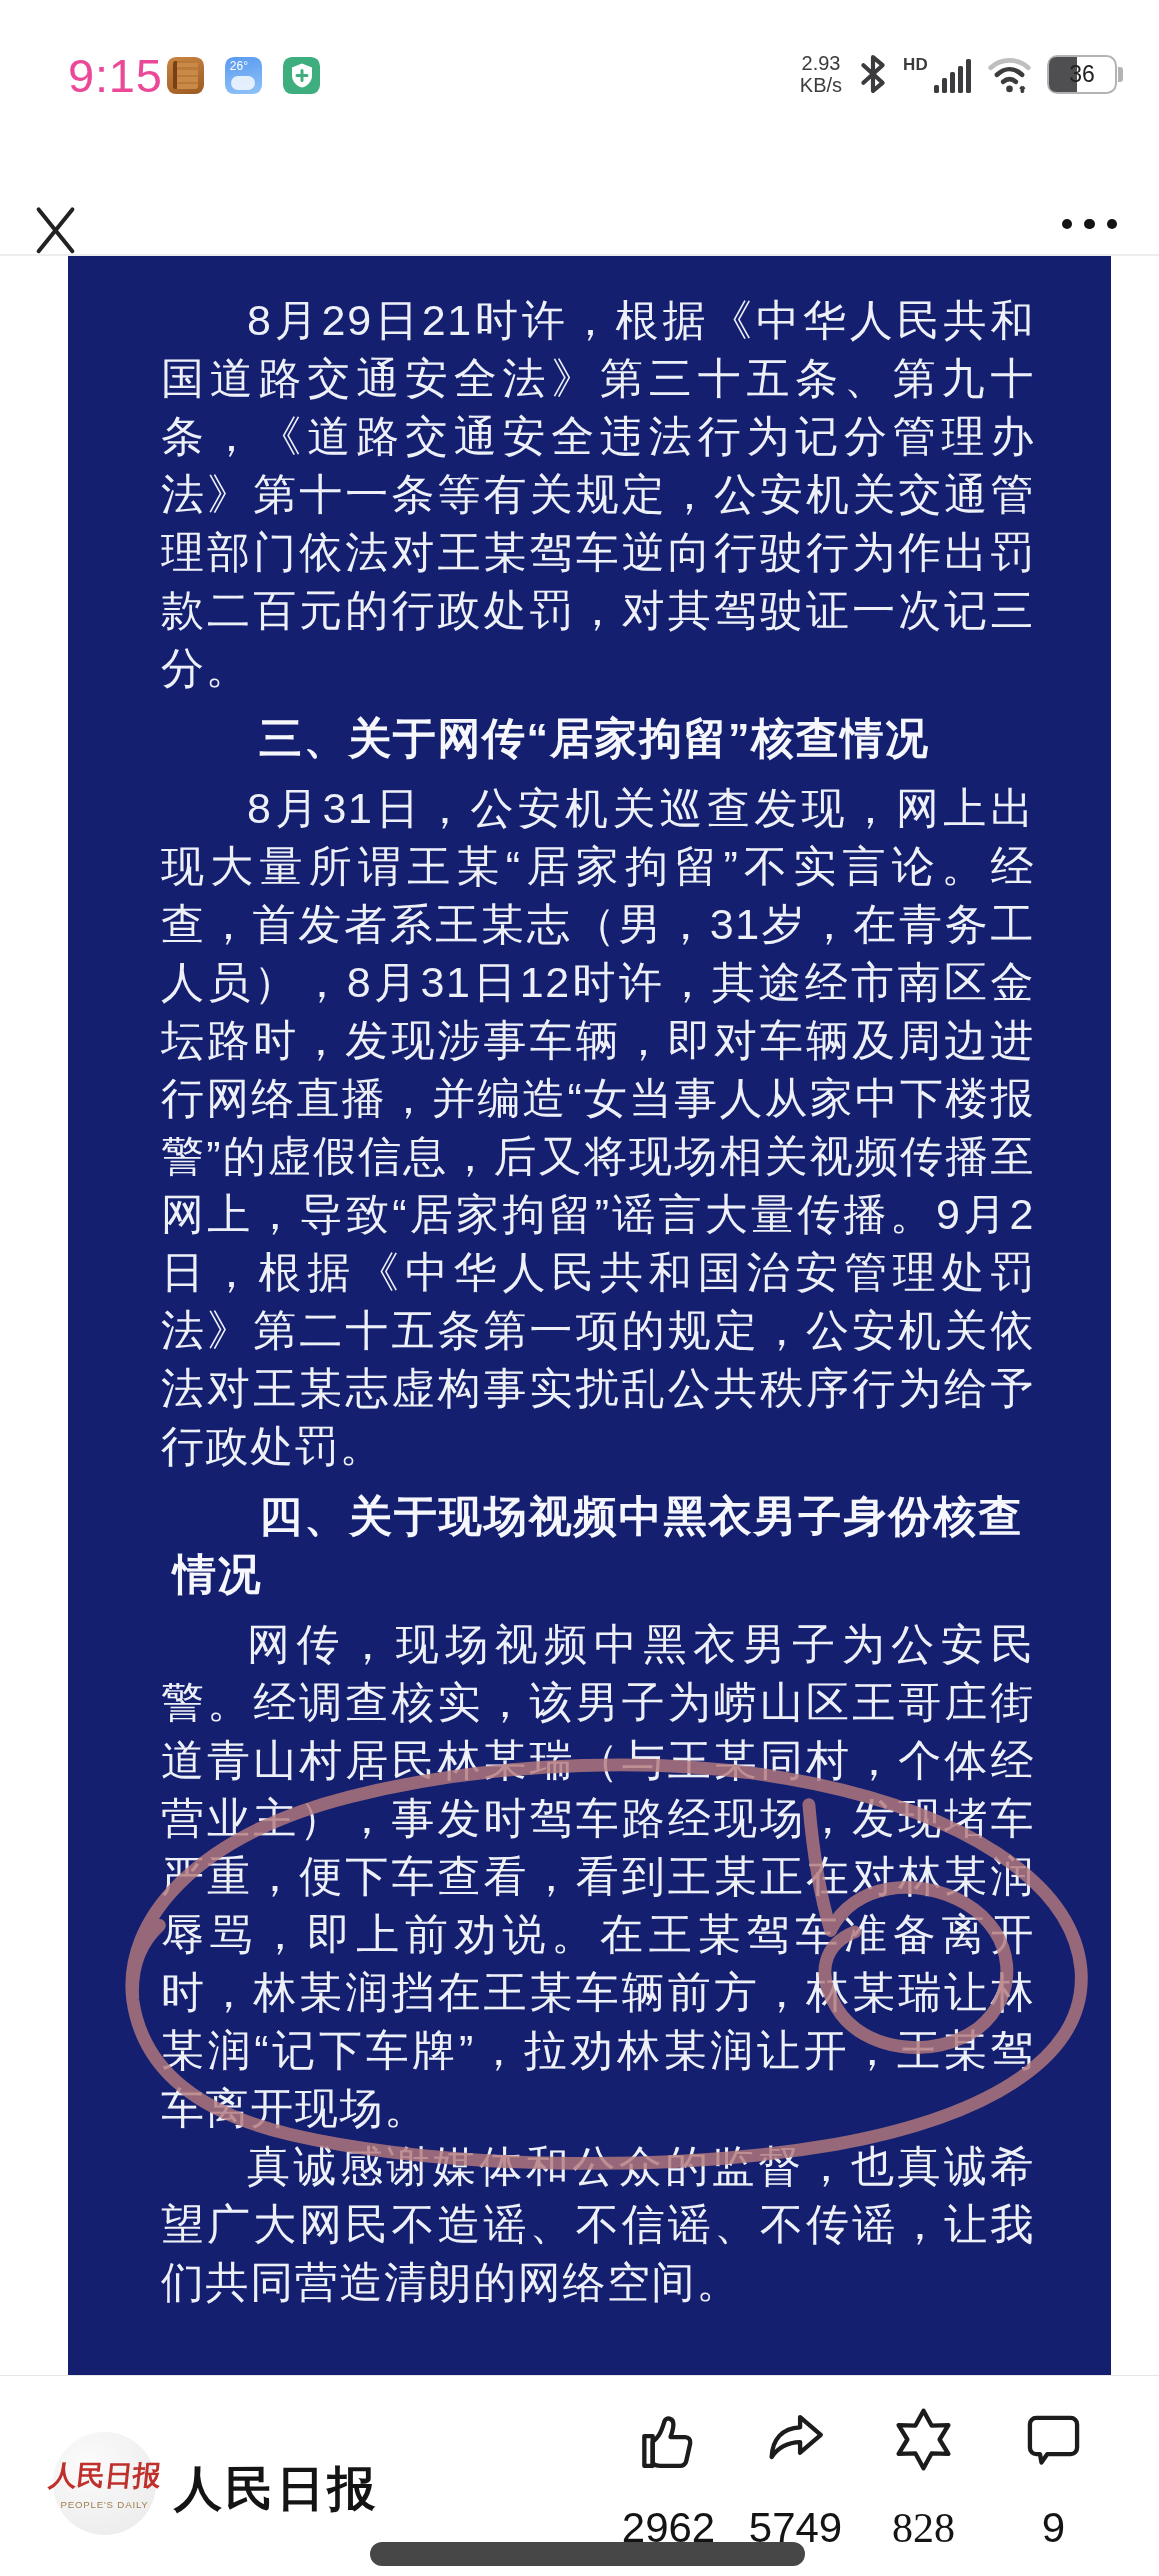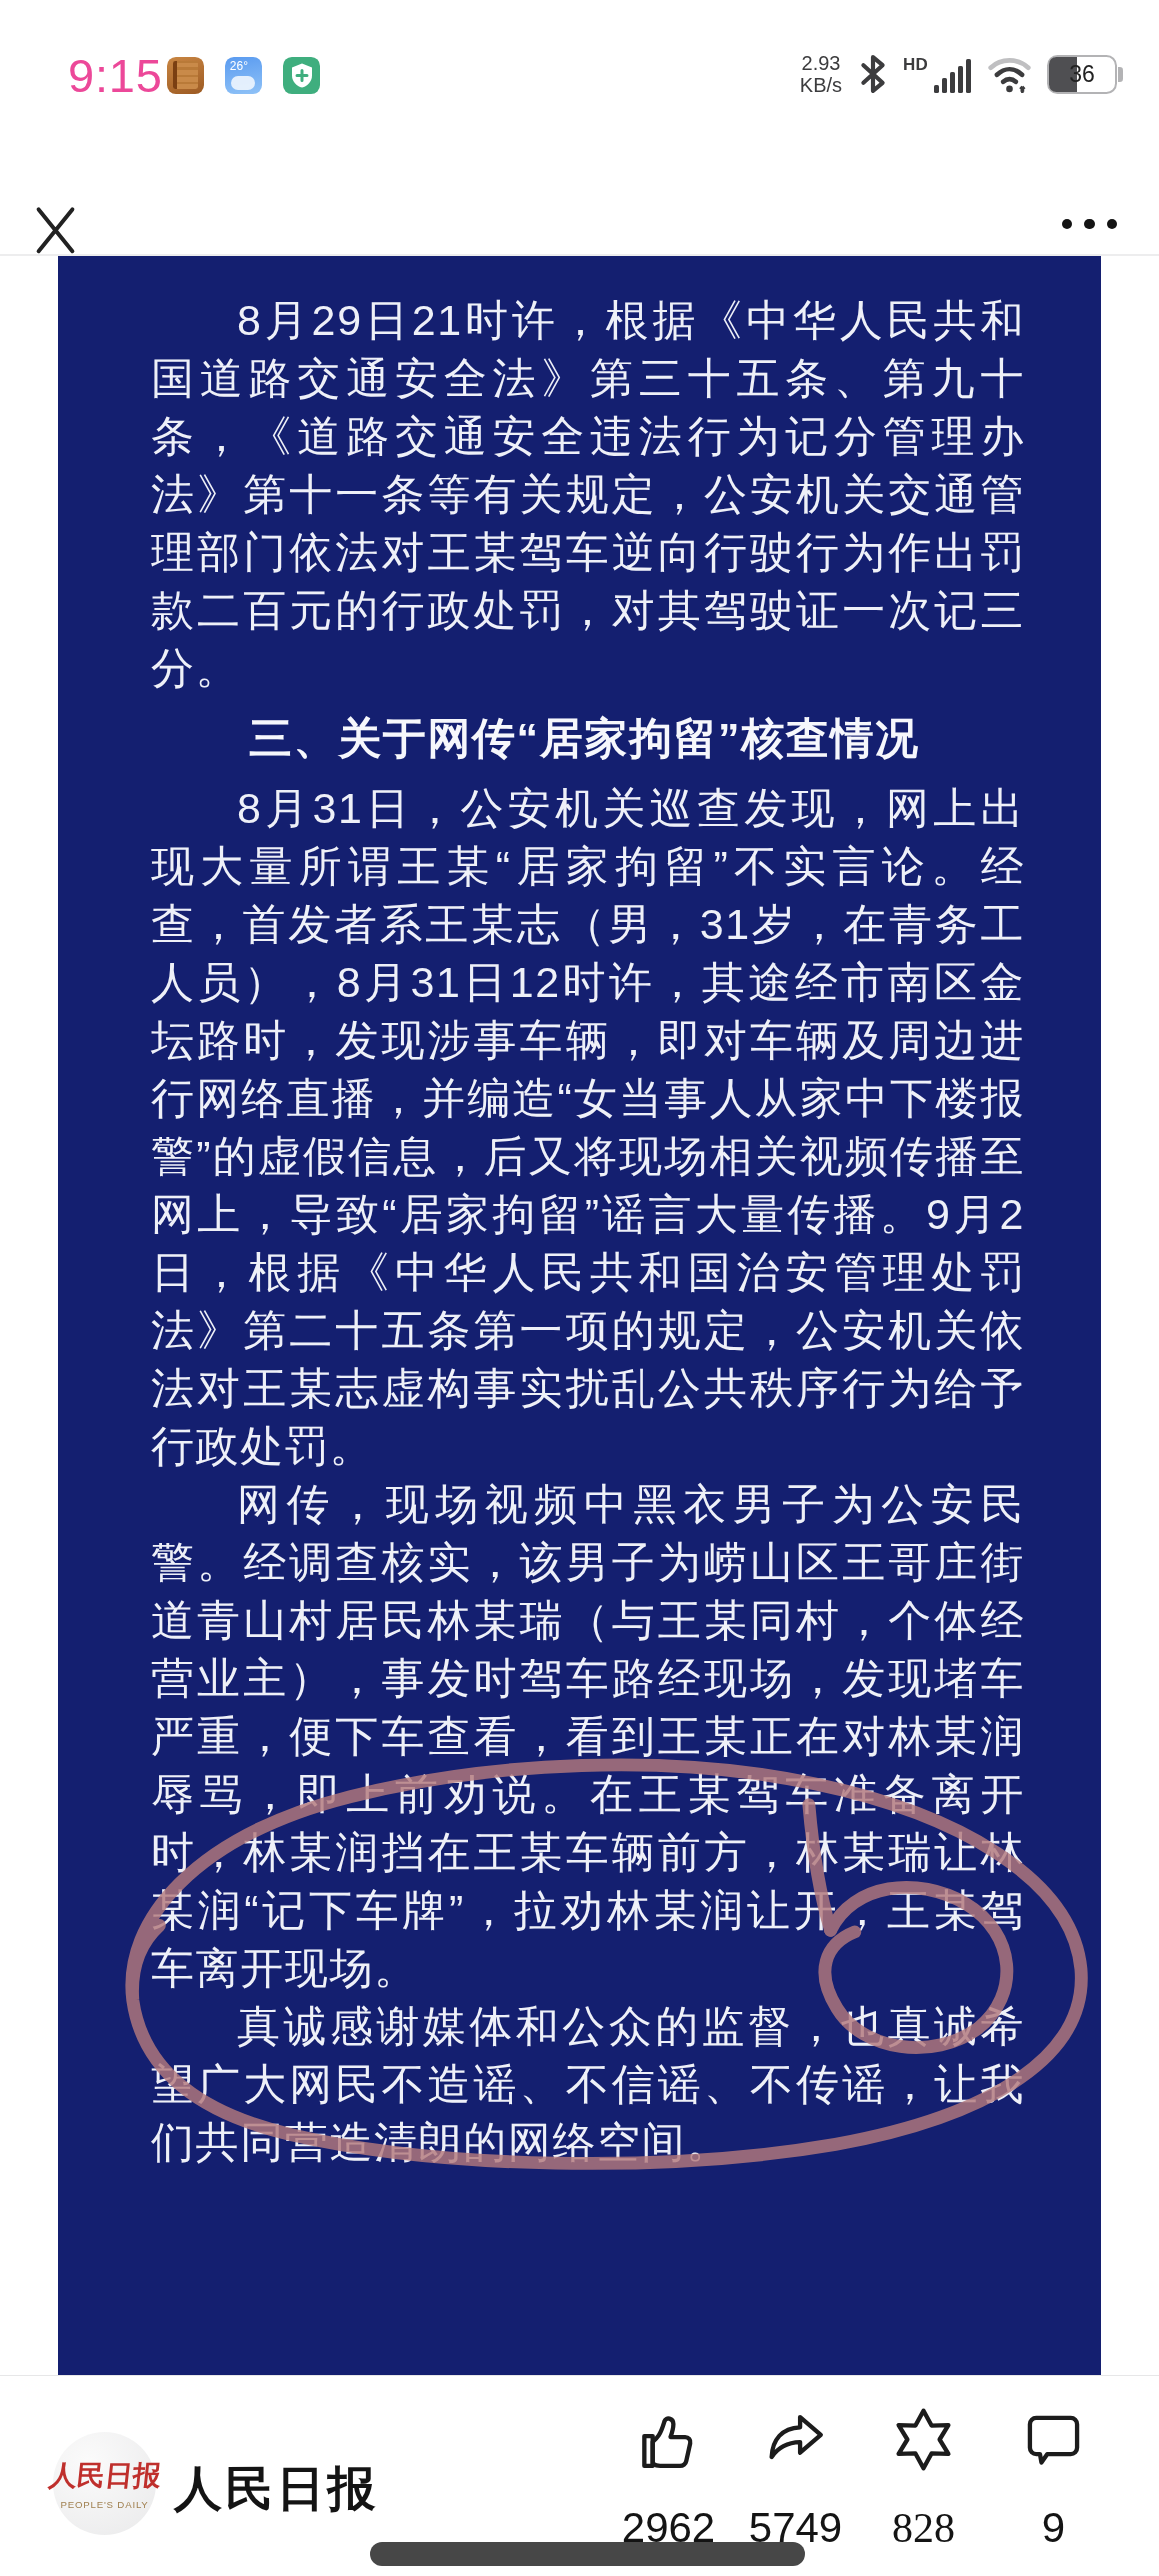--- a/index.html
+++ b/index.html
@@ -30,21 +30,21 @@
   .battery-num{position:absolute;inset:0;display:flex;align-items:center;justify-content:center;font-size:23px;color:#222;}
   .battery-nub{position:absolute;right:-8px;top:10.5px;width:4.8px;height:14.5px;background:#b3b3b5;border-radius:0 3.2px 3.2px 0;}
   
   .header{position:absolute;top:201px;left:0;width:1159px;height:53px;}
   .hairline{position:absolute;top:254px;left:0;width:1159px;height:1.6px;background:#ededee;}
   .close-btn{position:absolute;left:29px;top:1.6px;width:53px;height:53px;}
   .more-btn{position:absolute;right:42px;top:17.7px;display:flex;gap:12px;}
   .more-btn i{width:10.5px;height:10.5px;border-radius:50%;background:#141414;display:block;}
   
   .notice-panel{
-    position:absolute;left:58px;top:256px;width:1043px;height:2119px;
+    position:absolute;left:68px;top:256px;width:1043px;height:2119px;
     box-sizing:border-box;padding:35px 76px 0 93px;
   }
   .notice-text{
     color:#eef0f8;font-size:43px;line-height:58px;letter-spacing:1.6px;
     text-align:justify;
   }
   .notice-text .body{text-indent:2em;margin:0;}
   .notice-text .heading{text-indent:2em;margin:12px;font-weight:700;color:#f6f7fc;}
   
   .annotation-svg{position:absolute;left:0;top:0;width:1159px;height:2576px;pointer-events:none;}
@@ -126,20 +126,21 @@
       <i></i>
     </div>
 </div>
 <div class="hairline"></div>
 
 <div class="notice-panel" style="background:#141f70;">
   <div class="notice-text">
     <p class="body">8月29日21时许，根据《中华人民共和国道路交通安全法》第三十五条、第九十条，《道路交通安全违法行为记分管理办法》第十一条等有关规定，公安机关交通管理部门依法对王某驾车逆向行驶行为作出罚款二百元的行政处罚，对其驾驶证一次记三分。</p>
     <p class="heading">三、关于网传“居家拘留”核查情况</p>
     <p class="body">8月31日，公安机关巡查发现，网上出现大量所谓王某“居家拘留”不实言论。经查，首发者系王某志（男，31岁，在青务工人员），8月31日12时许，其途经市南区金坛路时，发现涉事车辆，即对车辆及周边进行网络直播，并编造“女当事人从家中下楼报警”的虚假信息，后又将现场相关视频传播至网上，导致“居家拘留”谣言大量传播。9月2日，根据《中华人民共和国治安管理处罚法》第二十五条第一项的规定，公安机关依法对王某志虚构事实扰乱公共秩序行为给予行政处罚。</p>
+    <p class="heading">四、关于现场视频中黑衣男子身份核查情况</p>
     <p class="body">网传，现场视频中黑衣男子为公安民警。经调查核实，该男子为崂山区王哥庄街道青山村居民林某瑞（与王某同村，个体经营业主），事发时驾车路经现场，发现堵车严重，便下车查看，看到王某正在对林某润辱骂，即上前劝说。在王某驾车准备离开时，林某润挡在王某车辆前方，林某瑞让林某润“记下车牌”，拉劝林某润让开，王某驾车离开现场。</p>
     <p class="body">真诚感谢媒体和公众的监督，也真诚希望广大网民不造谣、不信谣、不传谣，让我们共同营造清朗的网络空间。</p>
   </div>
 </div>
 
 <svg class="annotation-svg" viewBox="0 0 1440 3200">
   <g stroke="#b3797d" stroke-width="16" fill="none" stroke-linecap="round" opacity="0.82">
     <path d="M165 2485
              C152 2385, 245 2280, 435 2232
              C610 2188, 835 2178, 1012 2216

